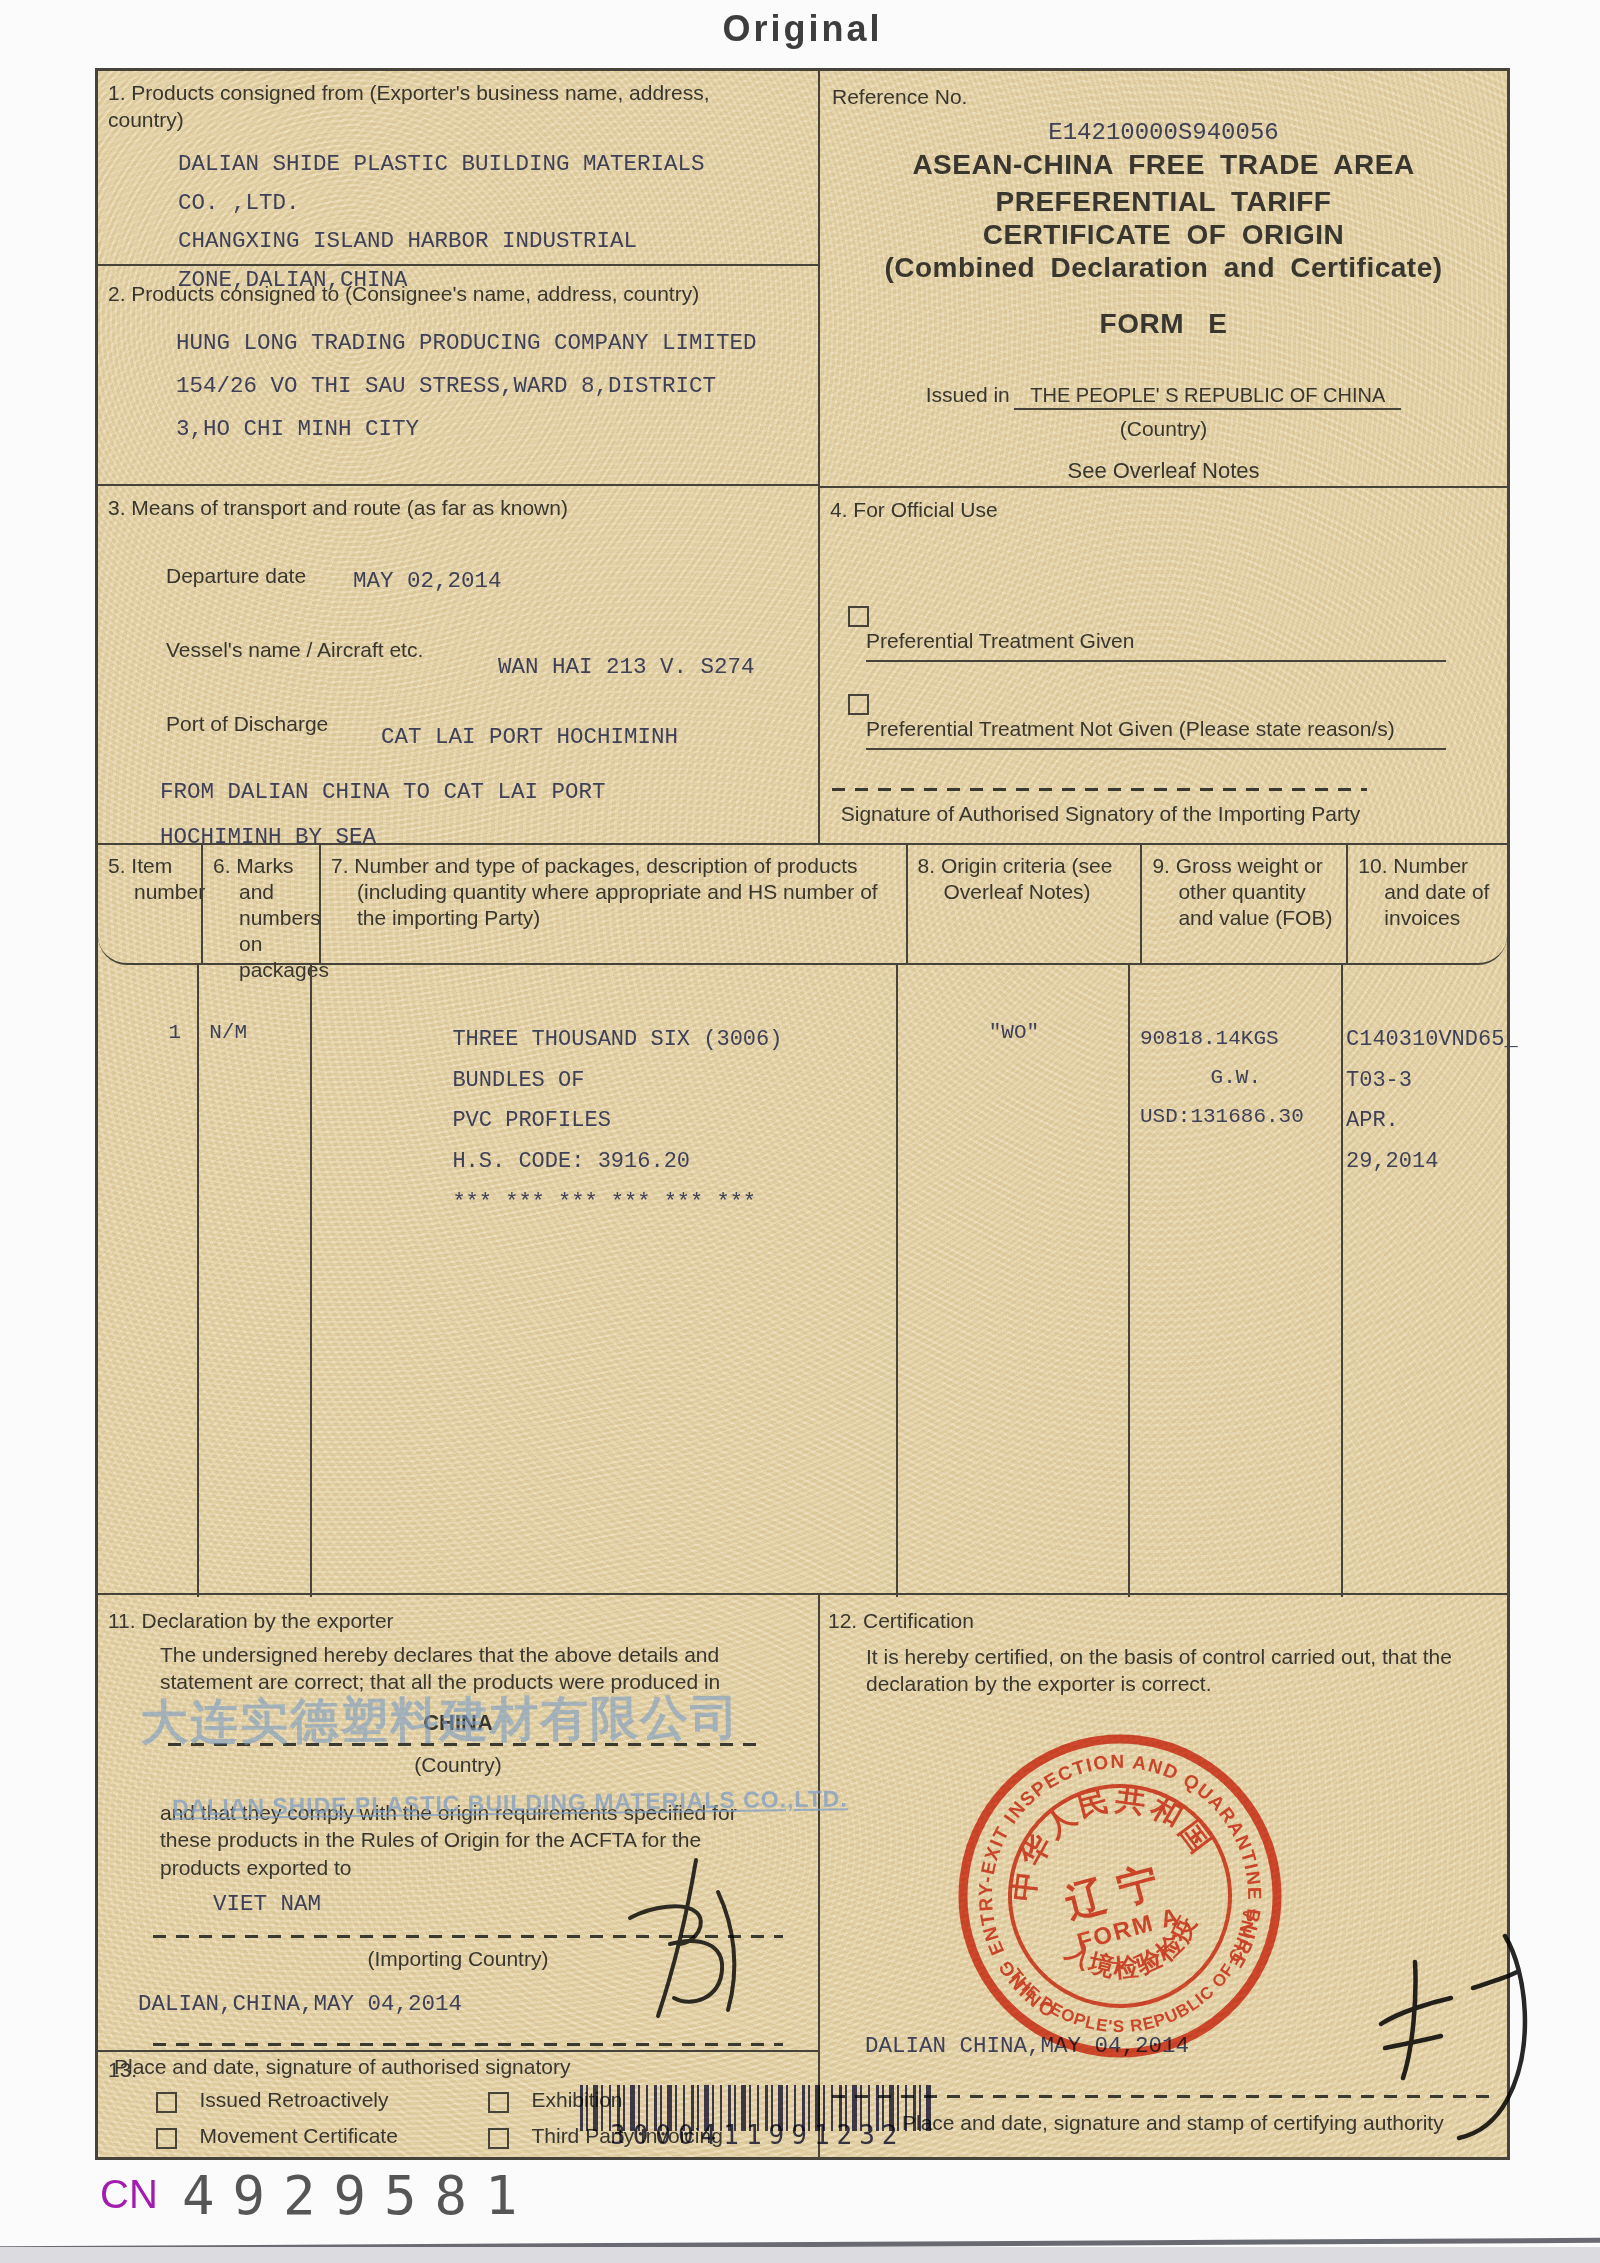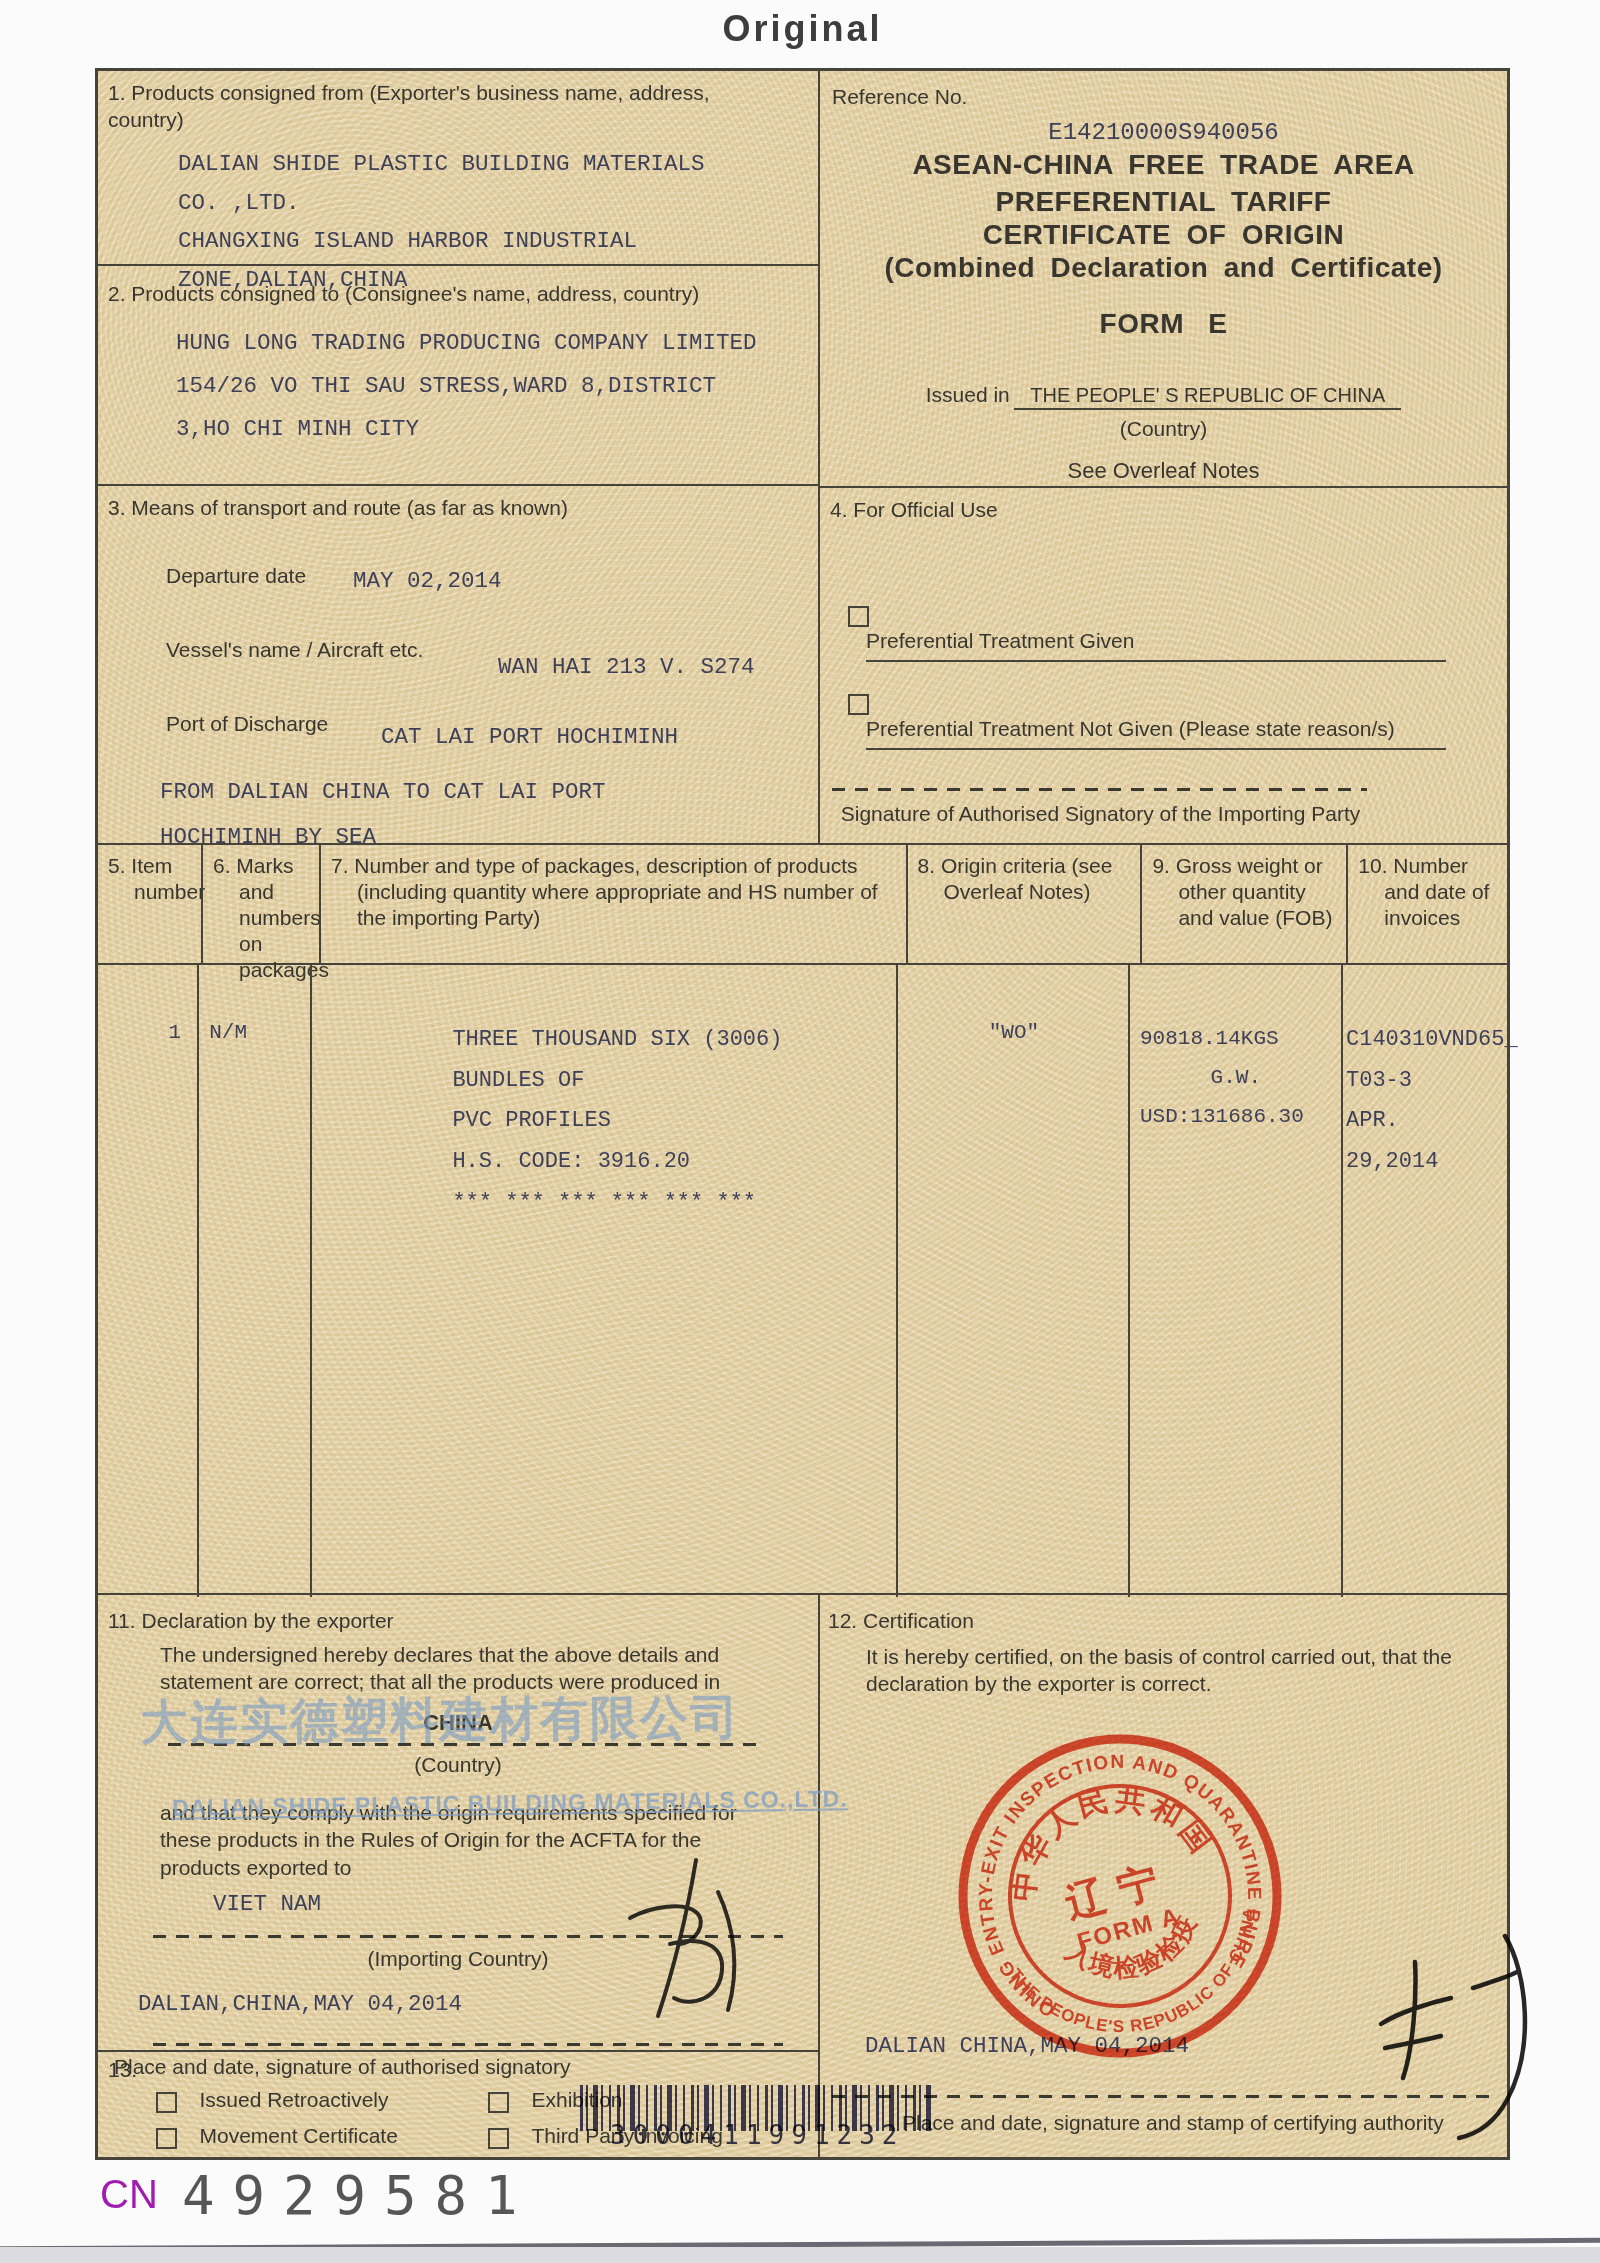--- a/index.html
+++ b/index.html
@@ -29,21 +29,21 @@
   .type{font-family:"Liberation Mono","DejaVu Sans Mono",monospace;font-size:22.5px;color:#3e4058;}
   .pre{white-space:pre-line;}
   .ctr{left:0;right:0;text-align:center;}
   .bold{font-weight:bold;}
   .dash{height:3px;background:repeating-linear-gradient(90deg,#3b3a31 0 13px,transparent 13px 23px);}
   .cb{display:inline-block;width:21px;height:21px;border:2.5px solid #46443a;box-sizing:border-box;vertical-align:middle;background:transparent;}
   
   .trow{display:flex;}
   .tcell{box-sizing:border-box;border-right:2px solid #46443a;padding:8px 8px 0 10px;font-size:21px;line-height:1.24;}
   .tcell:last-child{border-right:none;}
-  .thead{height:118px;border-bottom:2px solid #46443a;}
+  .thead{height:118px;border-bottom:2px solid #46443a;border-radius:29px;}
   .tbody{height:632px;}
   .hang{display:block;text-indent:-26px;padding-left:26px;}
   .c1{width:105px;} .c2{width:118px;} .c3{width:608px;} .c4{width:243px;} .c5{width:213px;} .c6{width:164px;}
   .dcell{padding-top:55px;}
   .dtype{line-height:1.85;}
   
   .stamp{position:absolute;left:950px;top:1726px;width:340px;height:340px;mix-blend-mode:multiply;opacity:.93;}
   .sig{position:absolute;mix-blend-mode:multiply;}
   .chop-cn{position:absolute;left:140px;top:1688px;width:640px;font-size:48px;letter-spacing:2px;
            color:rgba(125,156,196,.62);font-weight:bold;transform:rotate(-0.5deg);}

